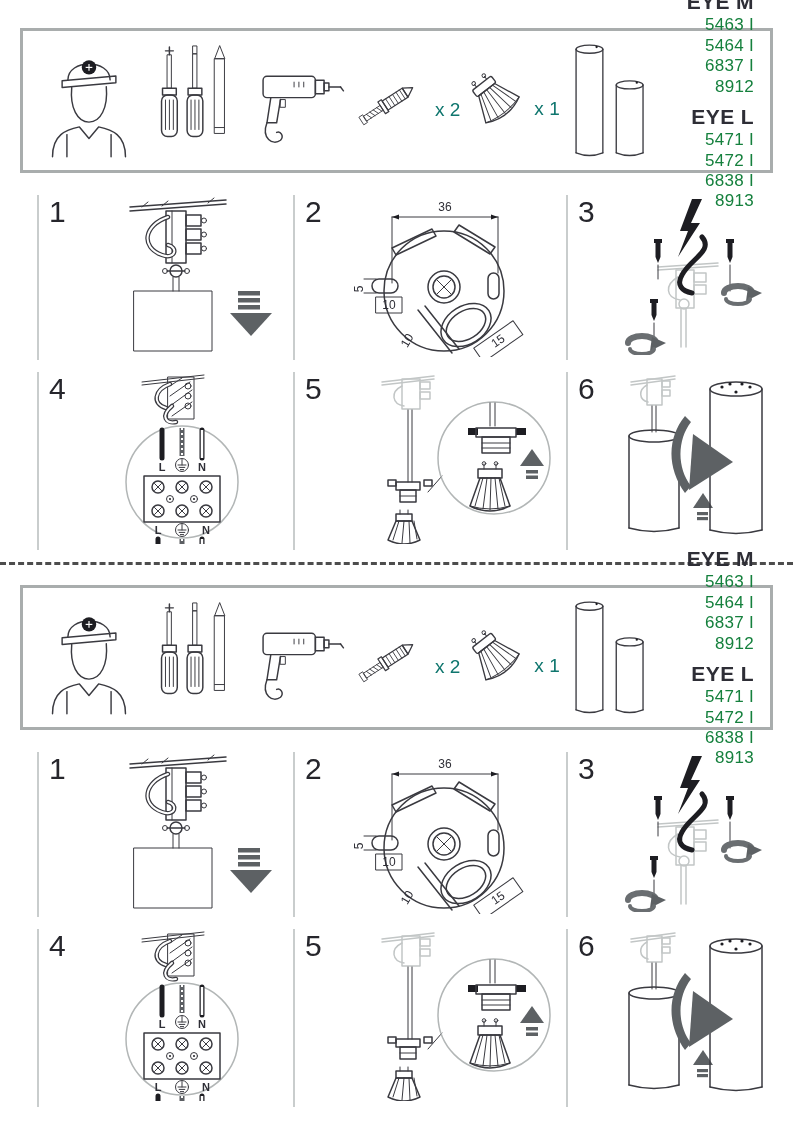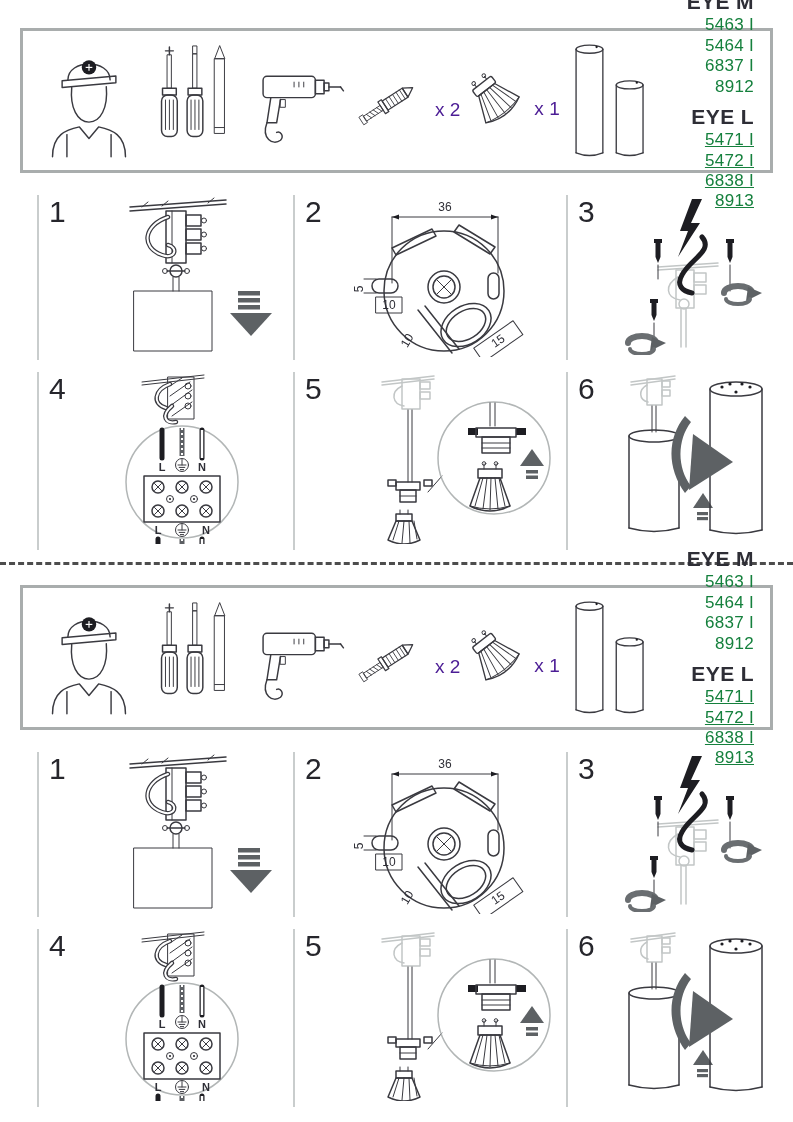--- a/index.html
+++ b/index.html
@@ -3,25 +3,25 @@
 <meta charset="utf-8">
 <style>
   html,body{margin:0;padding:0;background:#fff;}
   body{width:793px;height:1122px;font-family:"Liberation Sans",sans-serif;overflow:hidden;}
   .page{position:relative;width:793px;height:1122px;background:#fff;}
 
   
   .kit-box{height:139px;margin:0 20px;border:3px solid #a9adad;display:flex;align-items:center;padding:0 12px 0 18px;box-sizing:content-box;}
   .kit-icon{flex:0 0 auto;}
   .qty-group{display:flex;align-items:flex-end;flex:0 0 auto;}
-  .qty-label{font-size:19px;color:#4c1d95;margin:0 0 16px 2px;}
+  .qty-label{font-size:19px;color:#0f766e;margin:0 0 16px 2px;}
   .kit-text{margin-left:8px;flex:1 1 auto;text-align:right;padding-right:4px;}
   .model{font-size:21px;font-weight:700;color:#2e2e36;letter-spacing:.4px;line-height:1.25;}
   .codes{font-size:17px;color:#15803d;letter-spacing:.3px;line-height:1.2;margin-bottom:7px;}
-  .codes:last-child{margin-bottom:0;text-decoration:underline;}
+  .codes:last-child{margin-bottom:0;}
 
   
   .steps{display:grid;grid-template-columns:256px 273px 204px;grid-template-rows:165px 178px;row-gap:12px;margin:22px 20px 0 37px;}
   .step{border-left:2px solid #c9cdcd;padding-left:8px;display:flex;align-items:flex-start;overflow:hidden;}
   .step-num{font-size:30px;color:#26262c;line-height:1;margin:2px 4px 0 2px;min-width:20px;}
   .step-art{flex:1 1 auto;}
 
   
   .cut-line{border:0;border-top:3px dashed #4d4d4d;margin:12px 0 0 0;}
   .sheet-bottom{padding-top:20px;}

